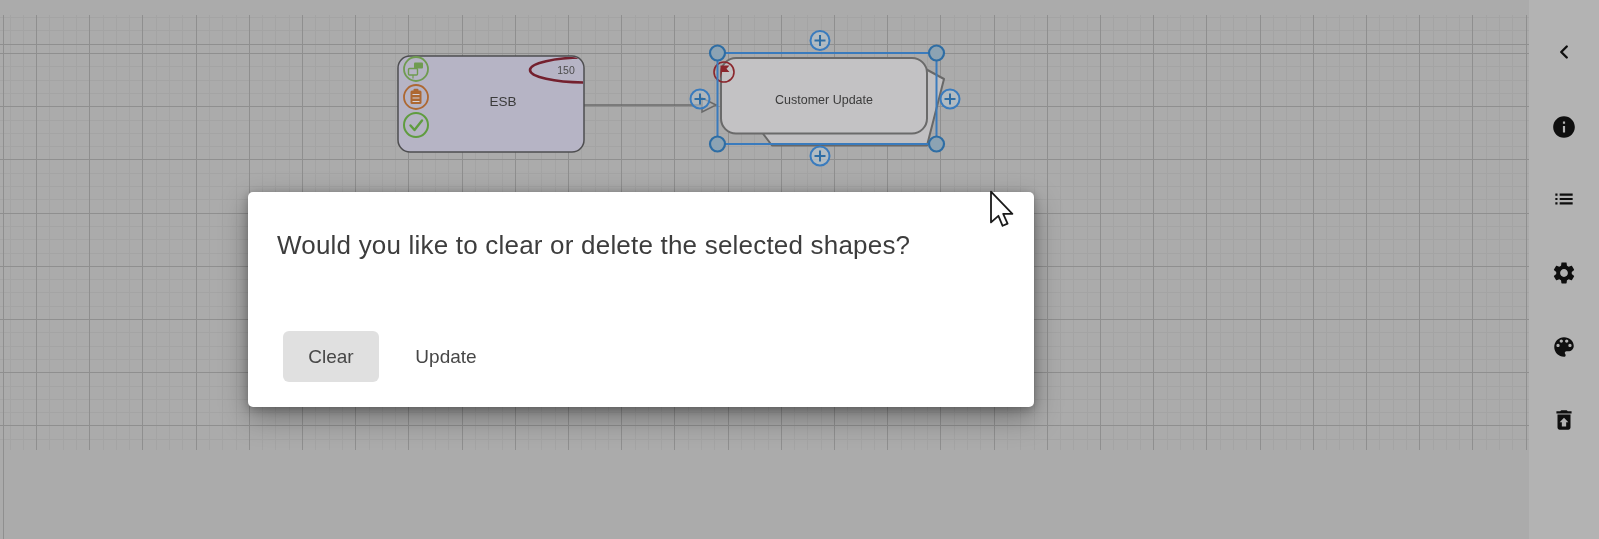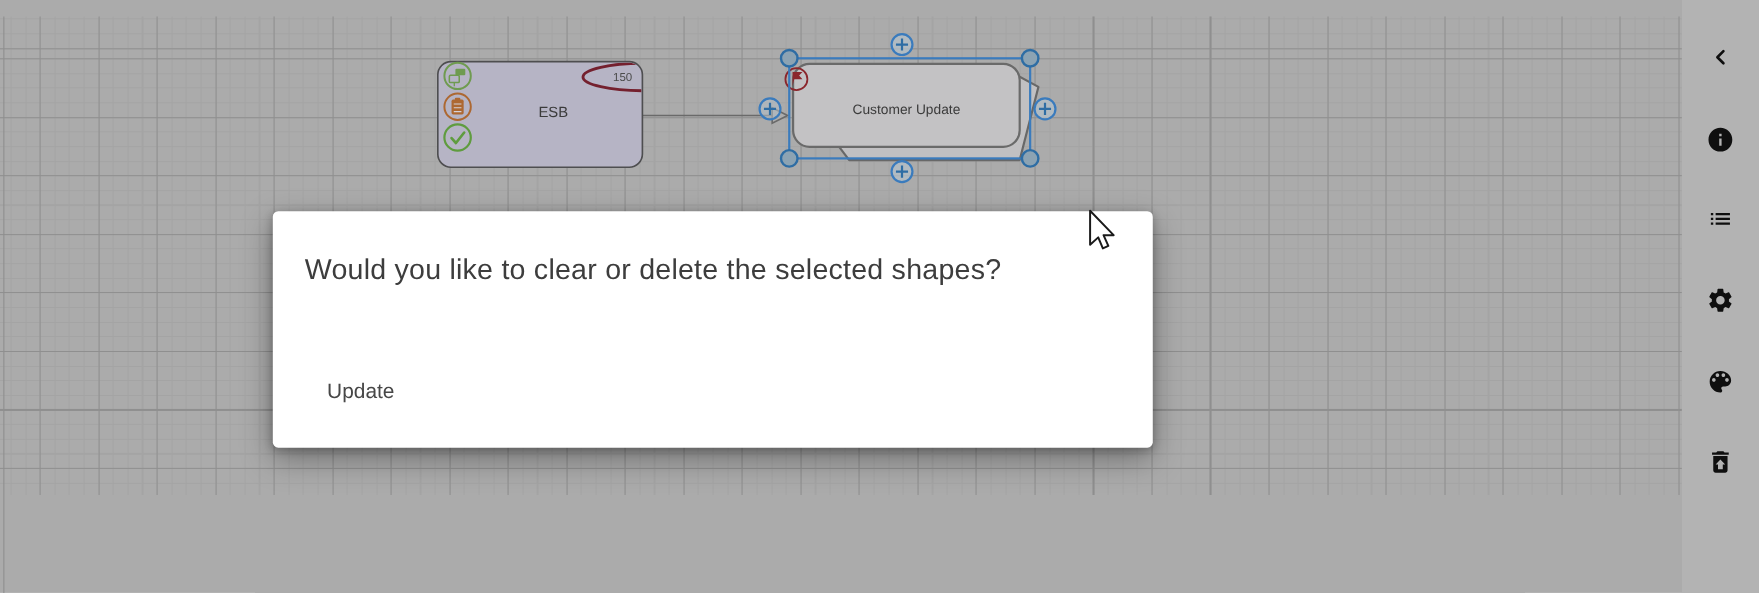--- a/index.html
+++ b/index.html
@@ -57,21 +57,20 @@
   .side-icon svg { display: block; width: 100%; height: 100%; }
   
   .dialog {
     position: absolute;
     left: 248px; top: 192px;
     width: 786px; height: 215px;
     background: #ffffff;
     border-radius: 5px;
     box-shadow: 0 10px 28px rgba(0,0,0,0.35), 0 2px 8px rgba(0,0,0,0.25);
     z-index: 10;
-    padding-left: 14px;
   }
   .dialog-title {
     position: absolute;
     left: 29px; top: 38px;
     width: 730px;
     font-size: 26px;
     font-weight: 400;
     color: #3d3d3d;
     letter-spacing: 0.2px;
     white-space: nowrap;
@@ -223,20 +222,21 @@
     <div class="side-icon" style="top:420px;">
       <svg viewBox="0 0 24 24">
           <path fill="currentColor" d="M19 4h-3.5l-1-1h-5l-1 1H5v2h14V4zM6 7v12c0 1.1.9 2 2 2h8c1.1 0 2-.9 2-2V7H6zm8 7v4h-4v-4H8l4-4 4 4h-2z"></path>
         </svg>
     </div>
   </div>
 
   <div class="dialog">
     <div class="dialog-title">Would you like to clear or delete the selected shapes?</div>
     <div class="dialog-buttons">
+      <button class="btn btn-clear">Clear</button>
       <button class="btn btn-delete">Update</button>
     </div>
   </div>
 
   <div class="cursor">
     <svg width="26" height="38" viewBox="0 0 13 19">
       <path d="M0.5,0.8 L0.5,16.2 L4.2,12.9 L6.3,17.9 L8.8,16.8 L6.6,11.9 L11.2,11.9 Z" fill="#ffffff" stroke="#1a1a1a" stroke-width="0.9" stroke-linejoin="round"></path>
     </svg>
   </div>
 

